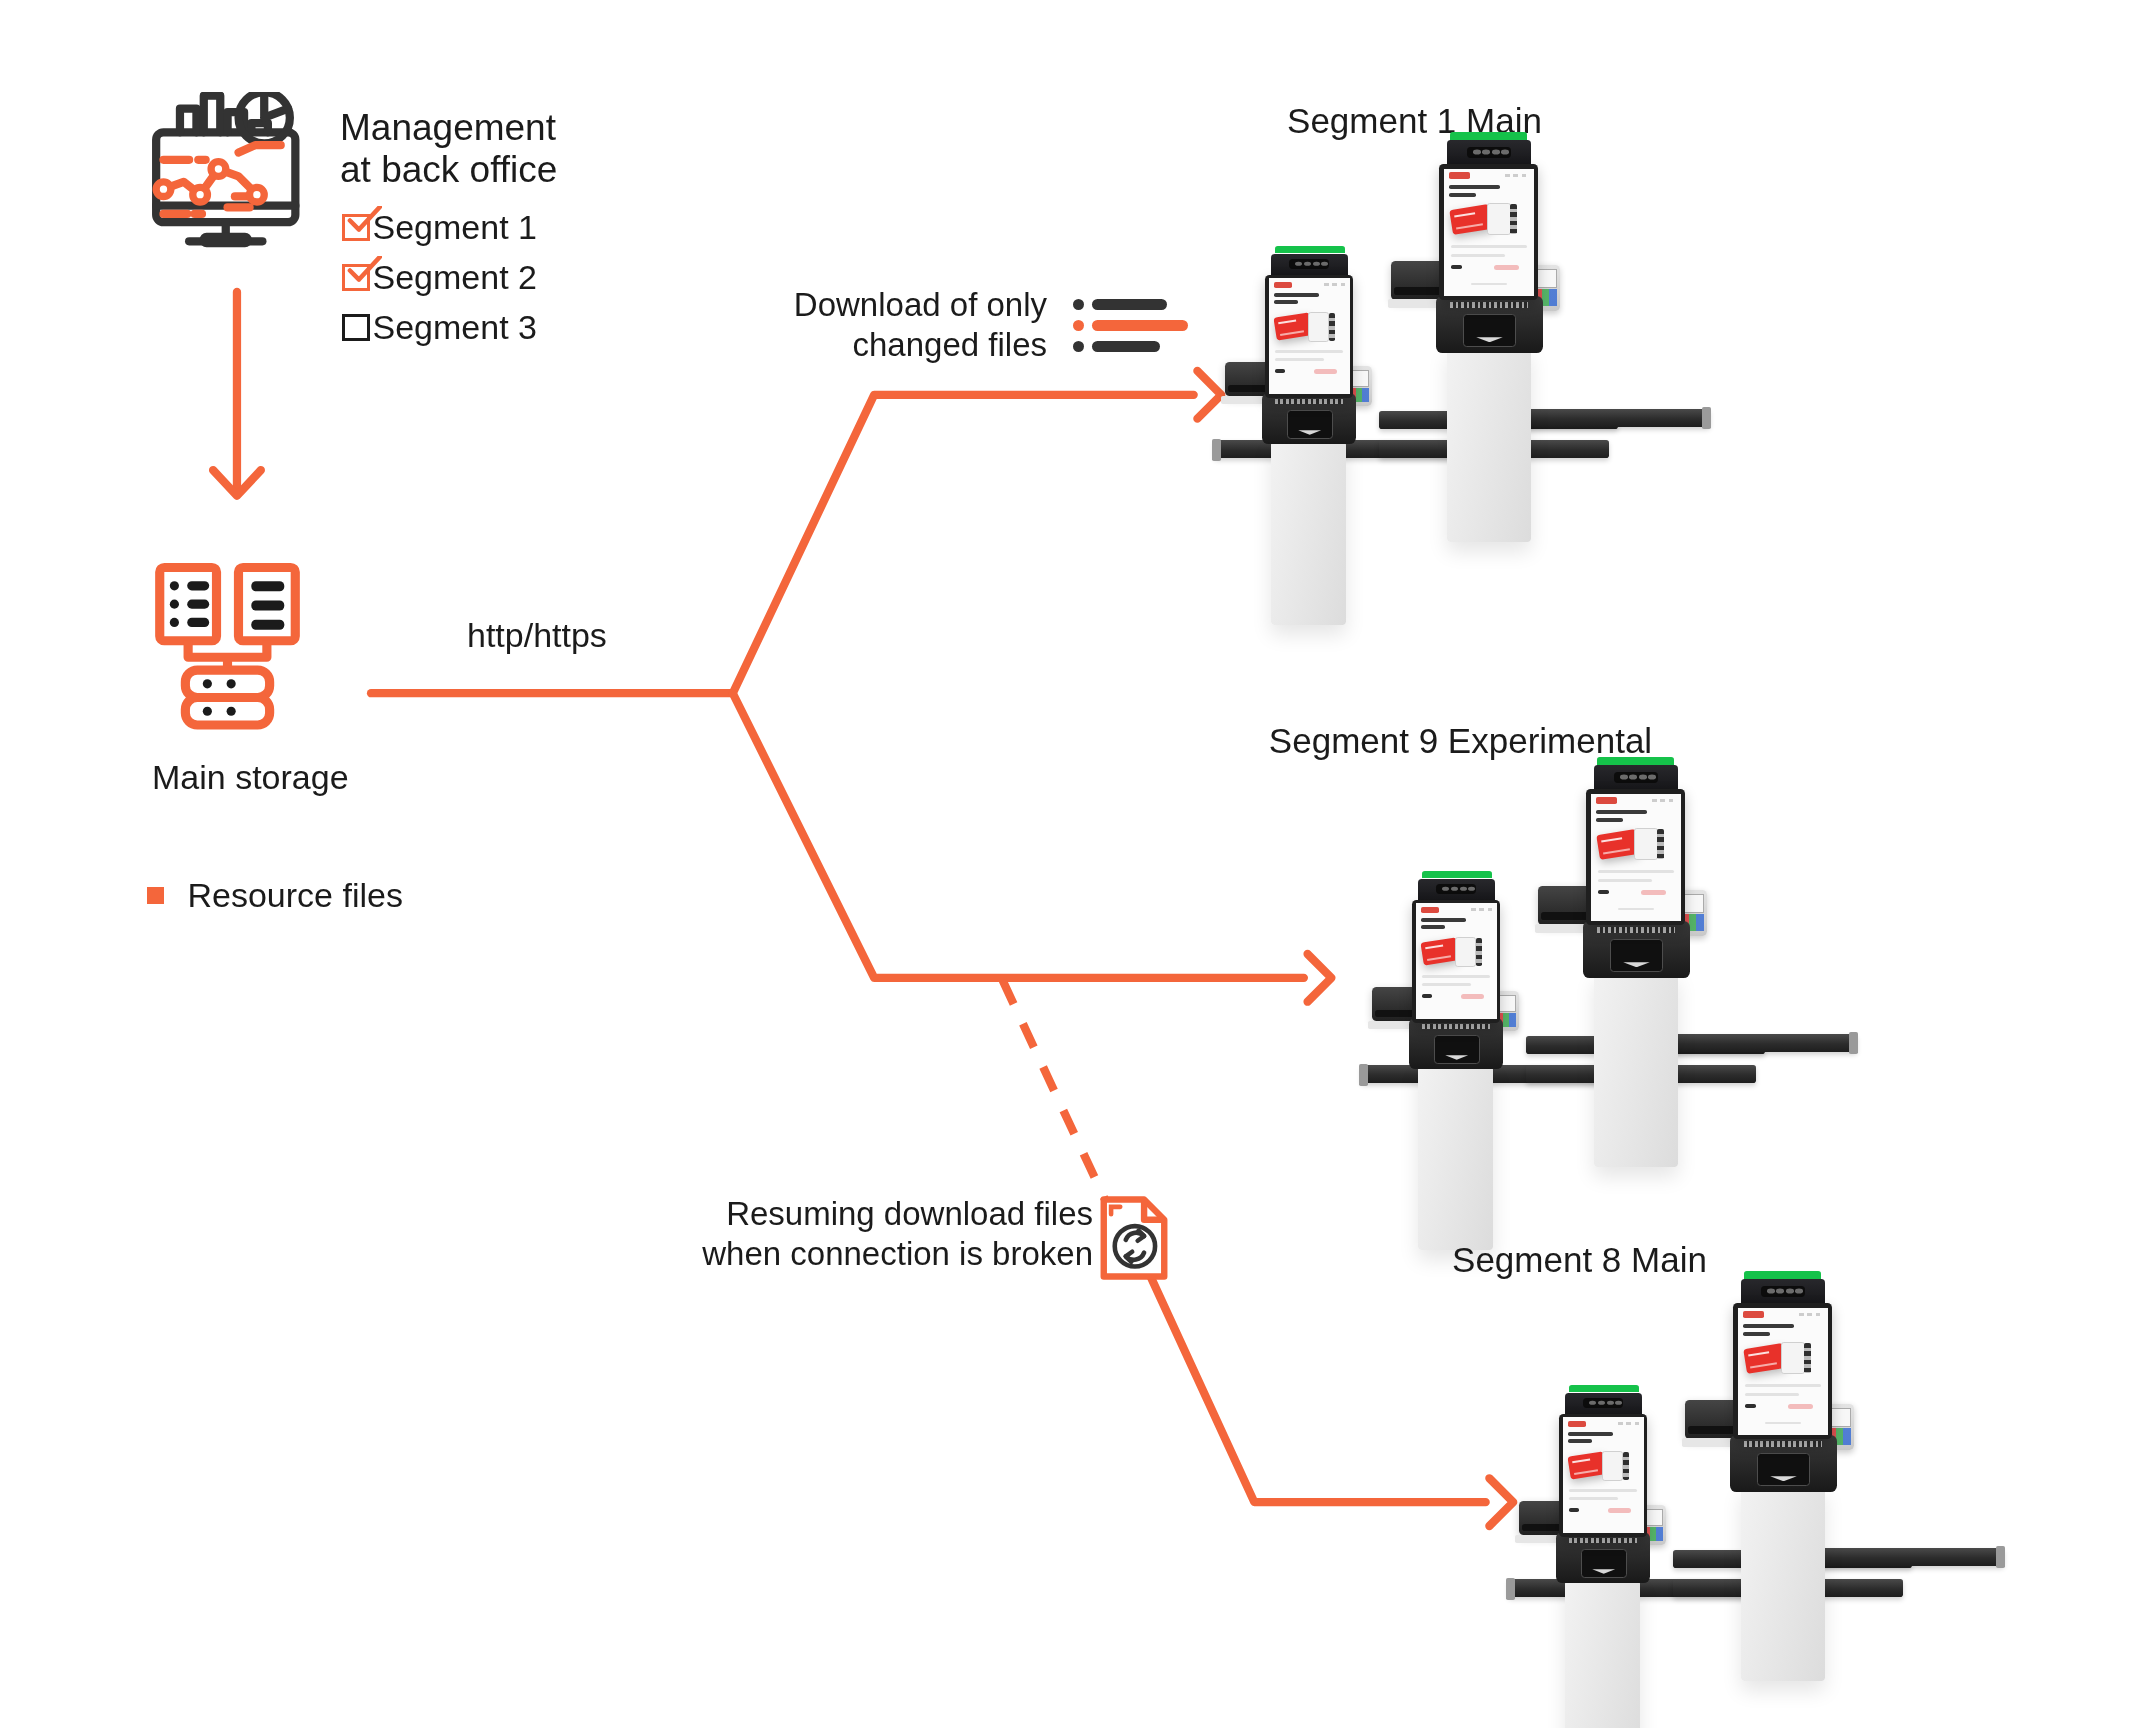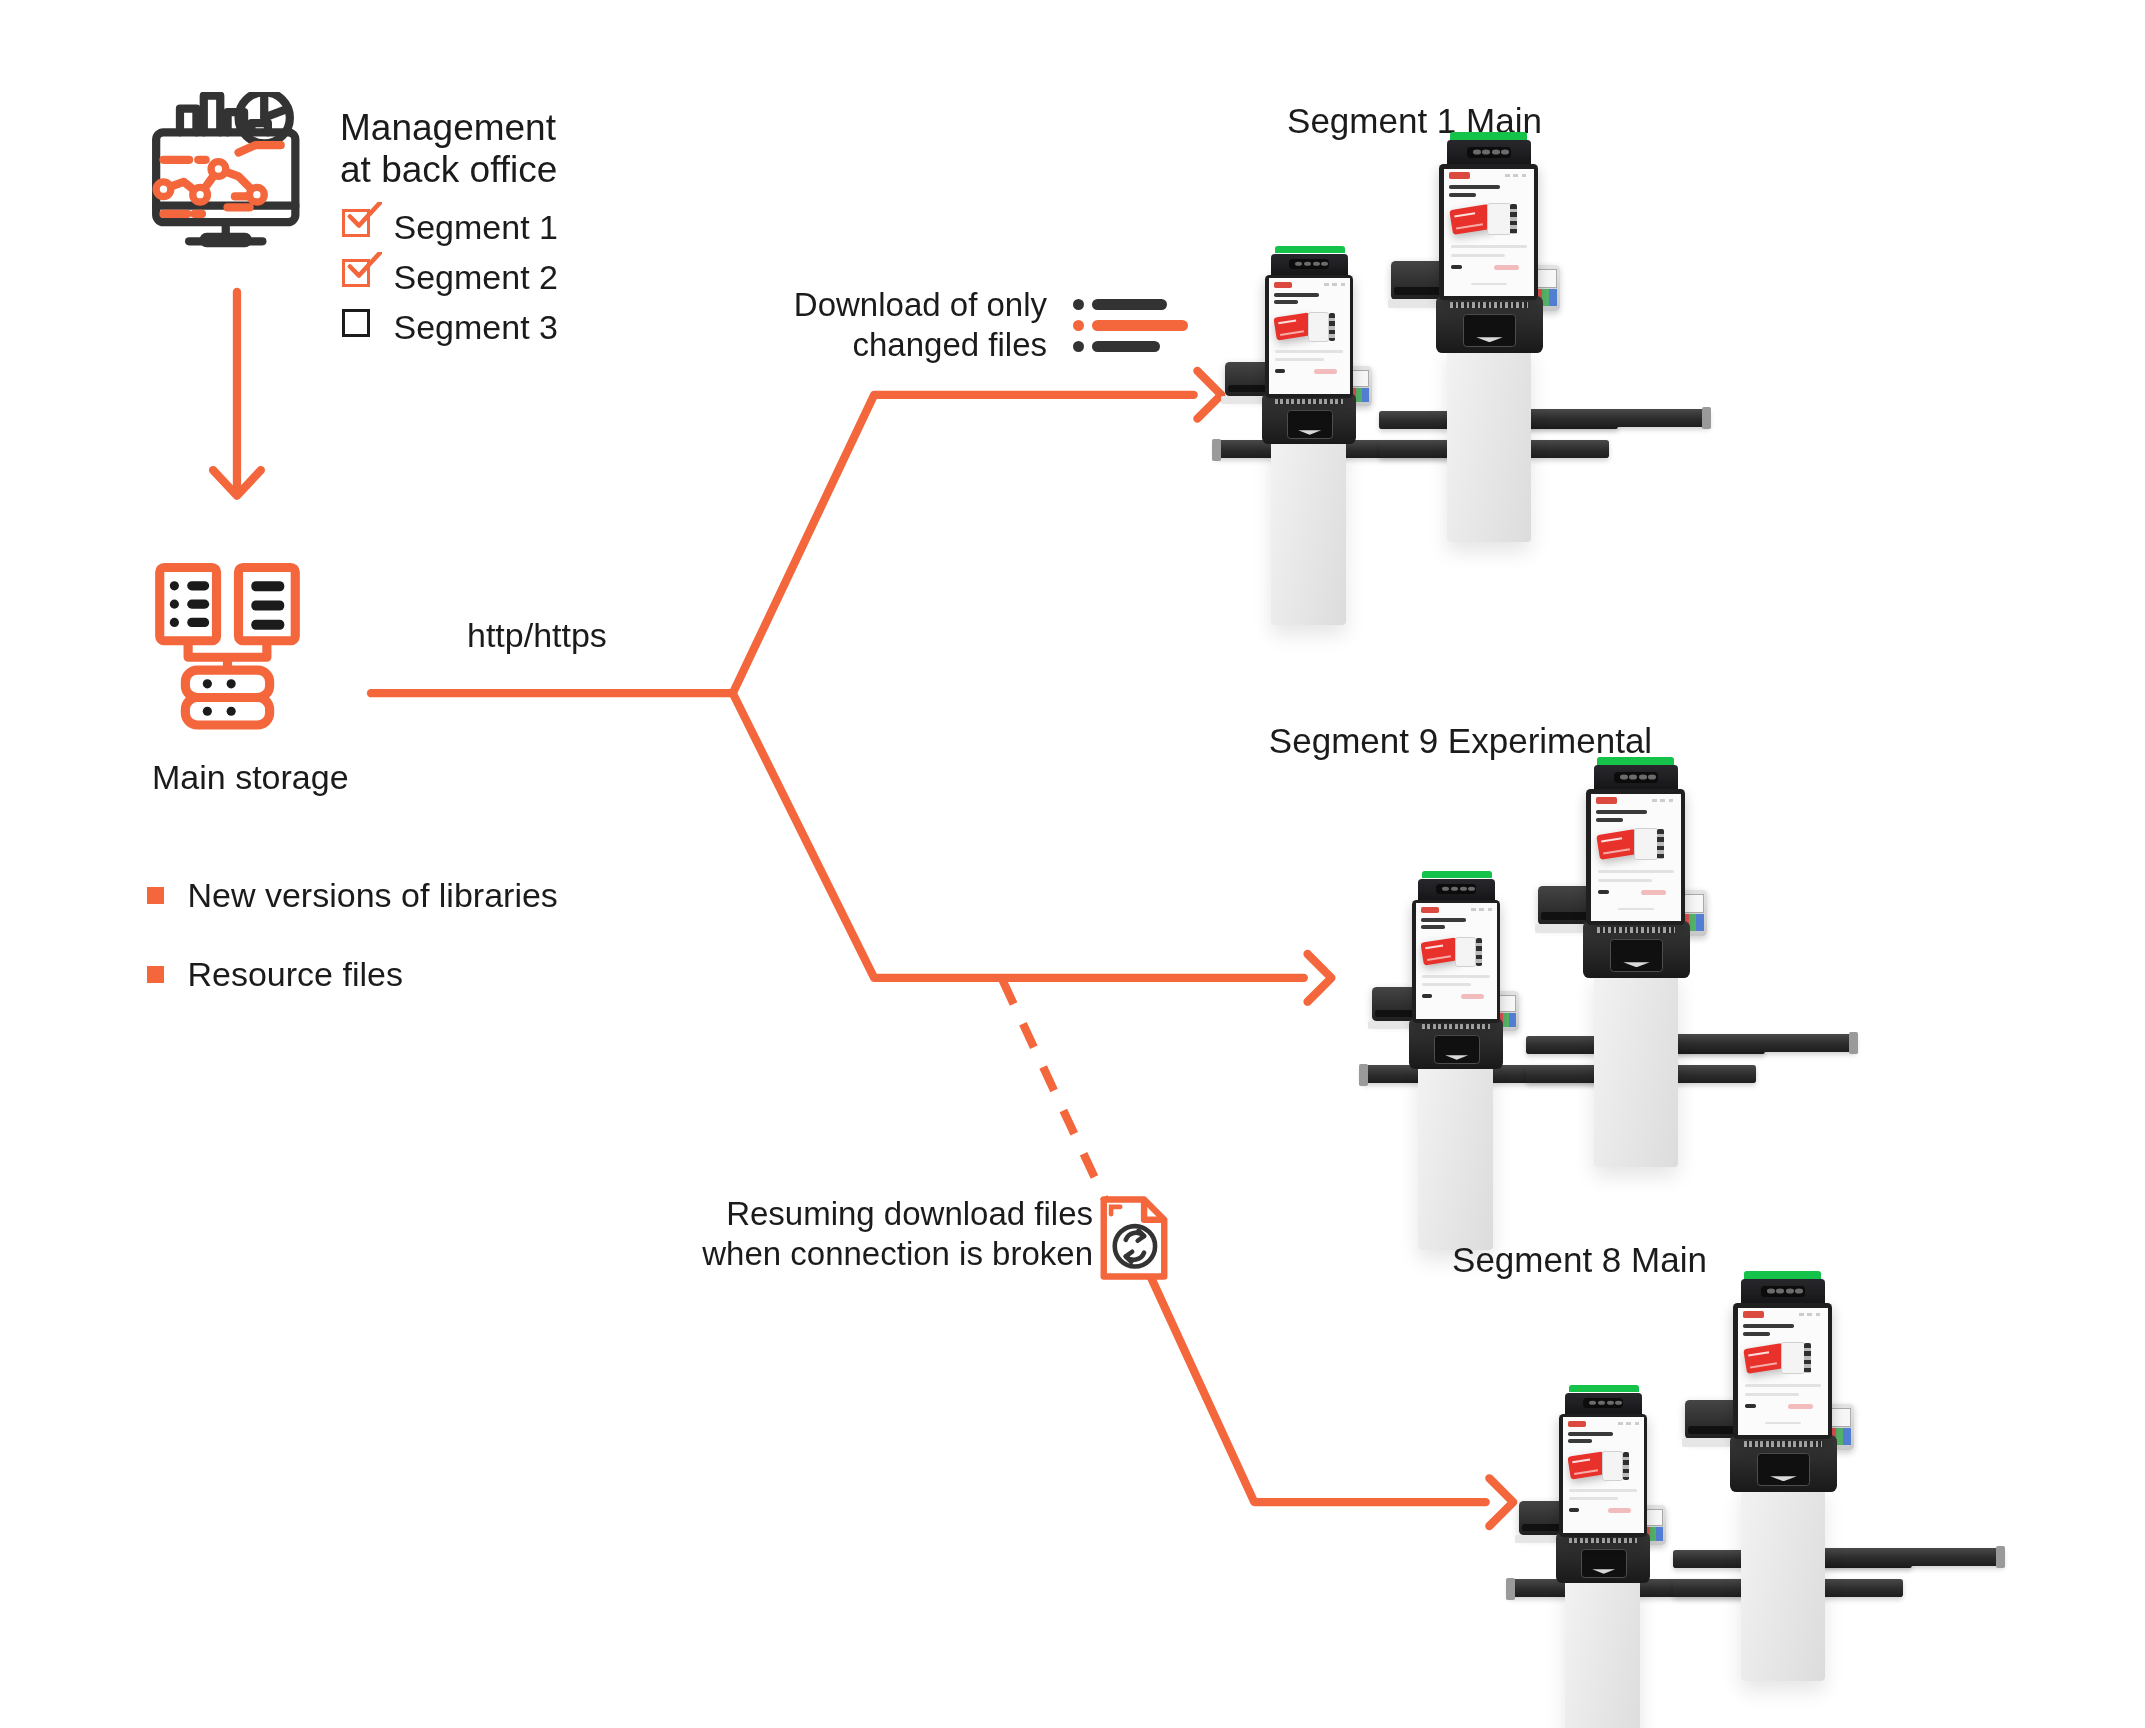--- a/index.html
+++ b/index.html
@@ -10,21 +10,21 @@
 
   
   .hdr-text{font-size:37px;line-height:42px;color:#1b1b1b;white-space:pre-line;}
   .seg-title{font-size:35px;line-height:40px;color:#1b1b1b;text-align:center;white-space:nowrap;}
   .edge-label{font-size:33px;line-height:40px;color:#1b1b1b;text-align:right;white-space:pre-line;}
   .proto-label{font-size:34px;line-height:37px;color:#1b1b1b;white-space:nowrap;}
   .storage-label{font-size:34px;line-height:37px;color:#1b1b1b;white-space:nowrap;}
 
   
   .chk-list{position:absolute;display:flex;flex-direction:column;gap:13px;}
-  .chk-row{display:flex;align-items:flex-start;gap:24px;}
+  .chk-row{display:flex;align-items:center;gap:3px;}
   .chk-box{width:27.5px;height:27.5px;position:relative;flex:0 0 auto;}
   .chk-box .bx{position:absolute;inset:0;border:3.7px solid #1b1b1b;box-sizing:border-box;}
   .chk-box.on .bx{border-color:#F4663B;}
   .chk-box.on .tick{position:absolute;left:2.8px;top:-7.3px;width:37px;height:29px;}
   .chk-label{font-size:34px;line-height:37px;color:#1b1b1b;white-space:nowrap;}
 
   
   .bul-list{position:absolute;display:flex;flex-direction:column;gap:42px;}
   .bul-row{display:flex;align-items:center;gap:24px;}
   .bul-dot{width:16.5px;height:16.5px;background:#F4663B;flex:0 0 auto;}
@@ -222,24 +222,20 @@
         <circle cx="84" cy="163" r="5"></circle>
     </g>
   </svg>
 </div>
 
 <div class="abs storage-label" style="left:152px;top:759px;">Main storage</div>
 
 <div class="bul-list" style="left:147px;top:877px;">
   <div class="bul-row">
     <span class="bul-dot"></span>
-    <span class="bul-label">New versions of libraries</span>
-  </div>
-  <div class="bul-row">
-    <span class="bul-dot"></span>
     <span class="bul-label">Resource files</span>
   </div>
 </div>
 
 <div class="abs proto-label" style="left:467px;top:617px;">http/https</div>
 
 <div class="abs edge-label" style="left:698px;top:285px;width:349px;">Download of only
 changed files</div>
 
 <div class="cf-icon" style="left:1073px;top:299px;">

